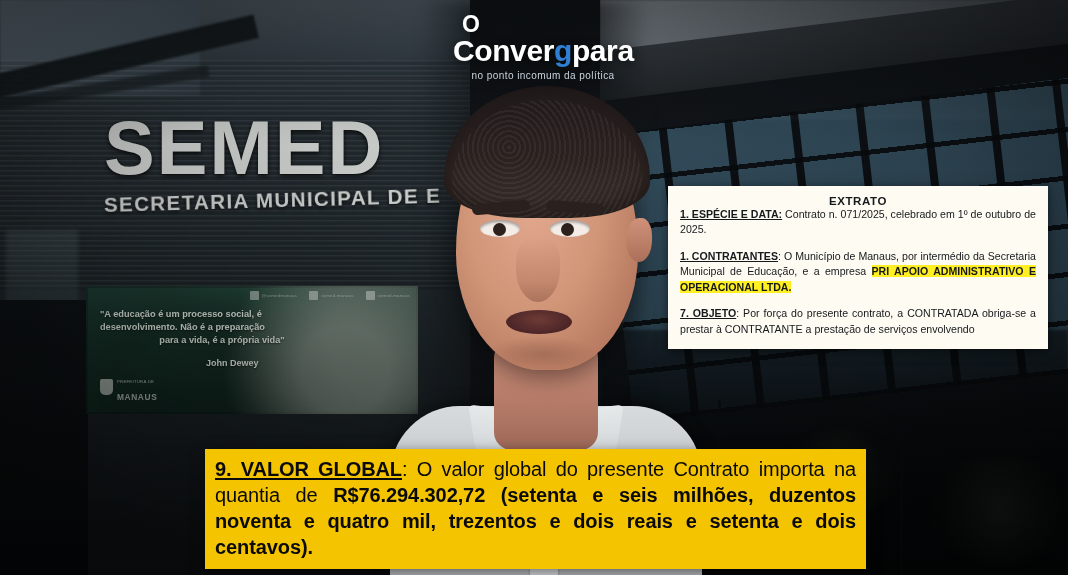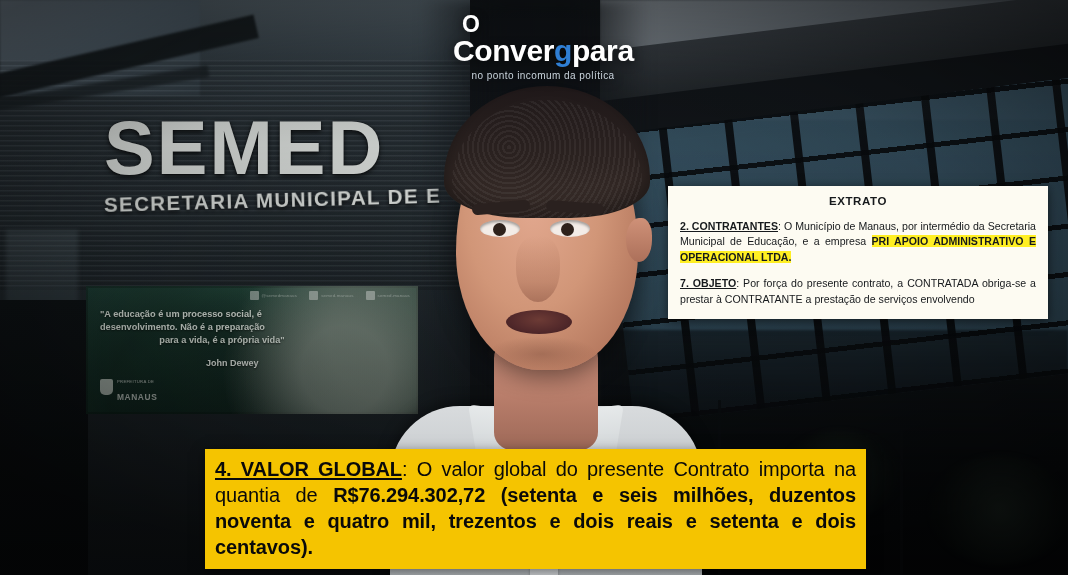--- a/index.html
+++ b/index.html
@@ -360,21 +360,20 @@
     background:#fdfbf2;
     padding:9px 12px 10px 12px;
     z-index:12;
     box-shadow:0 2px 10px rgba(0,0,0,.55);
     font-family:"Liberation Sans", sans-serif;
     color:#16191c;
   }
   .doc-title {
     text-align:center;
     font-size:11.5px; font-weight:bold; letter-spacing:.6px;
-    margin-bottom:12px;
   }
   .doc-p {
     font-size:10.6px; line-height:1.46;
     text-align:justify;
     margin-bottom:11px;
   }
   .doc-p:last-child { margin-bottom:2px; }
   .doc-lbl {
     font-weight:bold;
     text-decoration:underline;
@@ -500,23 +499,24 @@
 
   <div class="logo">
     <span class="logo-o">O</span>
     <span class="logo-word"><span>Conver</span><span class="g">g</span><span>para</span></span>
     <span class="logo-tag">no ponto incomum da política</span>
   </div>
 
   <div class="doc">
     <div class="doc-title">EXTRATO</div>
 
-
-    <p class="doc-p"><span class="doc-lbl">2. CONTRATANTES</span><span>: O Município de Manaus, por intermédio da Secretaria Municipal de Educação, e a empresa </span><span class="hl-block">PRI APOIO ADMINISTRATIVO E OPERACIONAL LTDA.</span></p>
+    <p class="doc-p"><span class="doc-lbl">1. ESPÉCIE E DATA:</span><span> Contrato n. 071/2025, celebrado em 1º de outubro de 2025.</span></p>
+
+    <p class="doc-p"><span class="doc-lbl">1. CONTRATANTES</span><span>: O Município de Manaus, por intermédio da Secretaria Municipal de Educação, e a empresa </span><span class="hl-block">PRI APOIO ADMINISTRATIVO E OPERACIONAL LTDA.</span></p>
 
     <p class="doc-p"><span class="doc-lbl">7. OBJETO</span><span>: Por força do presente contrato, a CONTRATADA obriga-se a prestar à CONTRATANTE a prestação de serviços envolvendo</span></p>
   </div>
 
   <div class="callout">
-    <div class="callout-text"><span class="lbl">4. VALOR GLOBAL</span><span class="norm">: O valor global do presente Contrato importa na quantia de </span><span>R$76.294.302,72 (setenta e seis milhões, duzentos noventa e quatro mil, trezentos e dois reais e setenta e dois centavos).</span></div>
+    <div class="callout-text"><span class="lbl">9. VALOR GLOBAL</span><span class="norm">: O valor global do presente Contrato importa na quantia de </span><span>R$76.294.302,72 (setenta e seis milhões, duzentos noventa e quatro mil, trezentos e dois reais e setenta e dois centavos).</span></div>
   </div>
 
 </div>
 
 </body></html>

